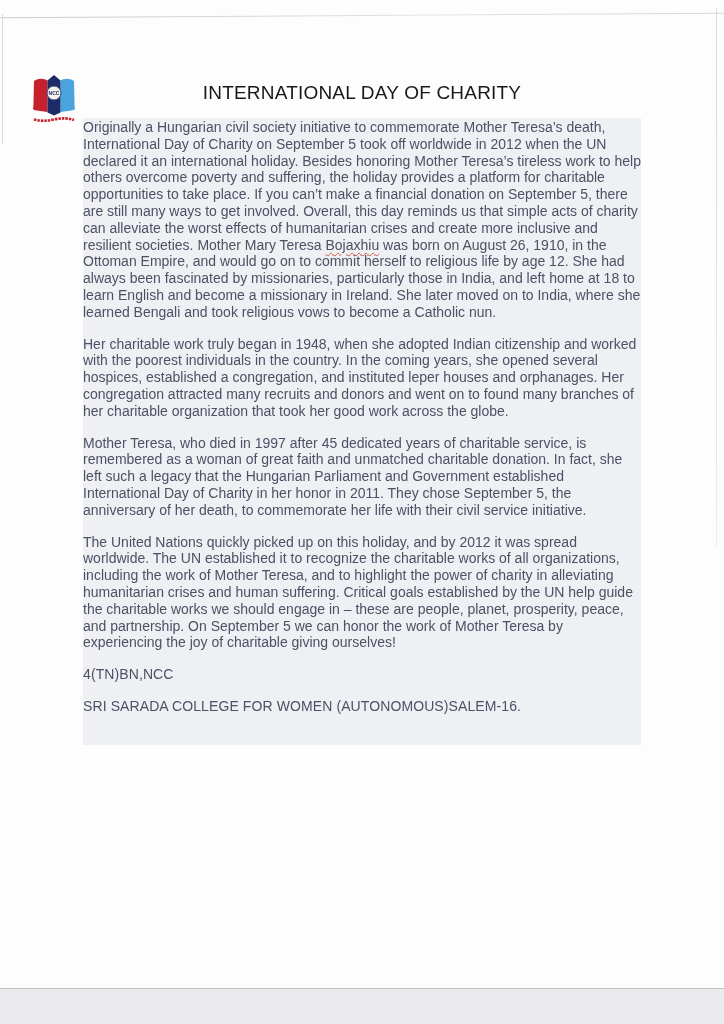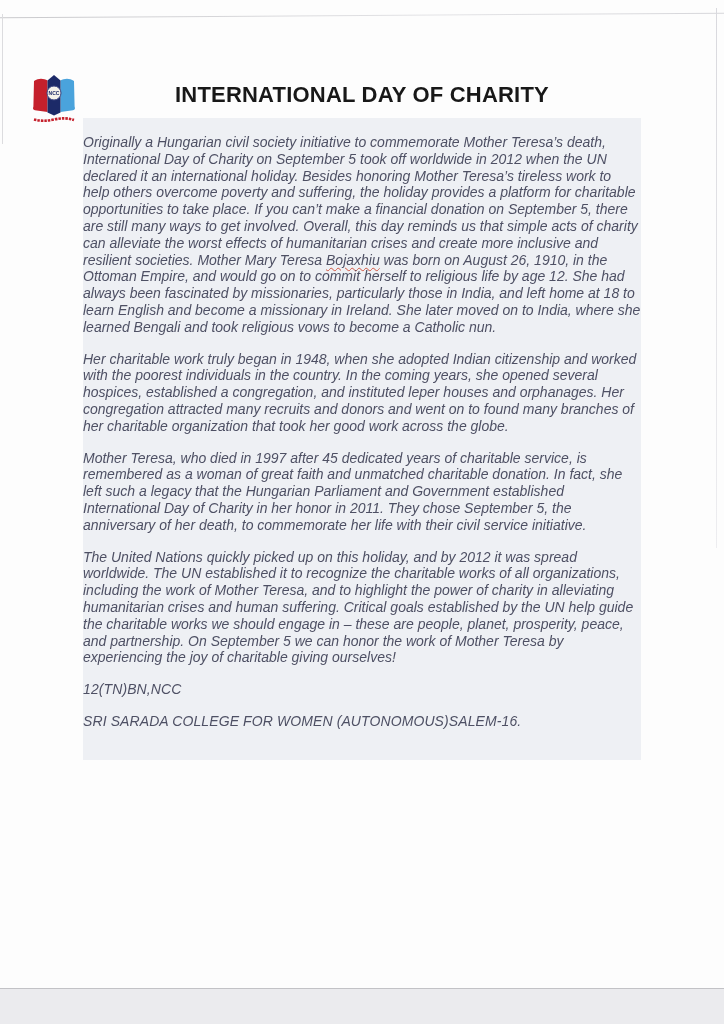--- a/index.html
+++ b/index.html
@@ -54,37 +54,36 @@
     left: 30px; top: 73px;
     width: 48px; height: 52px;
   }
 
   
   .doc-title {
     position: absolute;
     left: 83px; top: 82px;
     width: 558px;
     text-align: center;
-    font-size: 22px;
-    font-weight: 700;
+    font-size: 19px;
+    font-weight: 400;
     letter-spacing: 0.2px;
     color: #181818;
   }
 
   
   .content {
     position: absolute;
     left: 83px; top: 118px;
     width: 558px;
     background: #eef0f4;
-    padding: 16px 0 14px 0;
+    padding: 1px 0 14px 0;
     color: #4e5064;
     font-size: 14px;
     line-height: 16.8px;
-    font-style: italic;
   }
   .content p {
     margin: 0 0 15px 0;
   }
   .content p:last-child {
     margin-bottom: 16px;
   }
   .squiggle {
     text-decoration: underline wavy #d2543f;
     text-decoration-thickness: 1px;
@@ -123,15 +122,15 @@
 
 <div class="content">
   <p><span>Originally a Hungarian civil society initiative to commemorate Mother Teresa’s death, International Day of Charity on September 5 took off worldwide in 2012 when the UN declared it an international holiday. Besides honoring Mother Teresa’s tireless work to help others overcome poverty and suffering, the holiday provides a platform for charitable opportunities to take place. If you can’t make a financial donation on September 5, there are still many ways to get involved. Overall, this day reminds us that simple acts of charity can alleviate the worst effects of humanitarian crises and create more inclusive and resilient societies. Mother Mary Teresa </span><span class="squiggle">Bojaxhiu</span><span> was born on August 26, 1910, in the Ottoman Empire, and would go on to commit herself to religious life by age 12. She had always been fascinated by missionaries, particularly those in India, and left home at 18 to learn English and become a missionary in Ireland. She later moved on to India, where she learned Bengali and took religious vows to become a Catholic nun.</span></p>
 
   <p>Her charitable work truly began in 1948, when she adopted Indian citizenship and worked with the poorest individuals in the country. In the coming years, she opened several hospices, established a congregation, and instituted leper houses and orphanages. Her congregation attracted many recruits and donors and went on to found many branches of her charitable organization that took her good work across the globe.</p>
 
   <p>Mother Teresa, who died in 1997 after 45 dedicated years of charitable service, is remembered as a woman of great faith and unmatched charitable donation. In fact, she left such a legacy that the Hungarian Parliament and Government established International Day of Charity in her honor in 2011. They chose September 5, the anniversary of her death, to commemorate her life with their civil service initiative.</p>
 
   <p>The United Nations quickly picked up on this holiday, and by 2012 it was spread worldwide. The UN established it to recognize the charitable works of all organizations, including the work of Mother Teresa, and to highlight the power of charity in alleviating humanitarian crises and human suffering. Critical goals established by the UN help guide the charitable works we should engage in – these are people, planet, prosperity, peace, and partnership. On September 5 we can honor the work of Mother Teresa by experiencing the joy of charitable giving ourselves!</p>
 
-  <p class="sig-line">12(TN)BN,NCC</p>
+  <p class="sig-line">4(TN)BN,NCC</p>
   <p class="sig-line">SRI SARADA COLLEGE FOR WOMEN (AUTONOMOUS)SALEM-16.</p>
 </div>
 
 </body></html>

